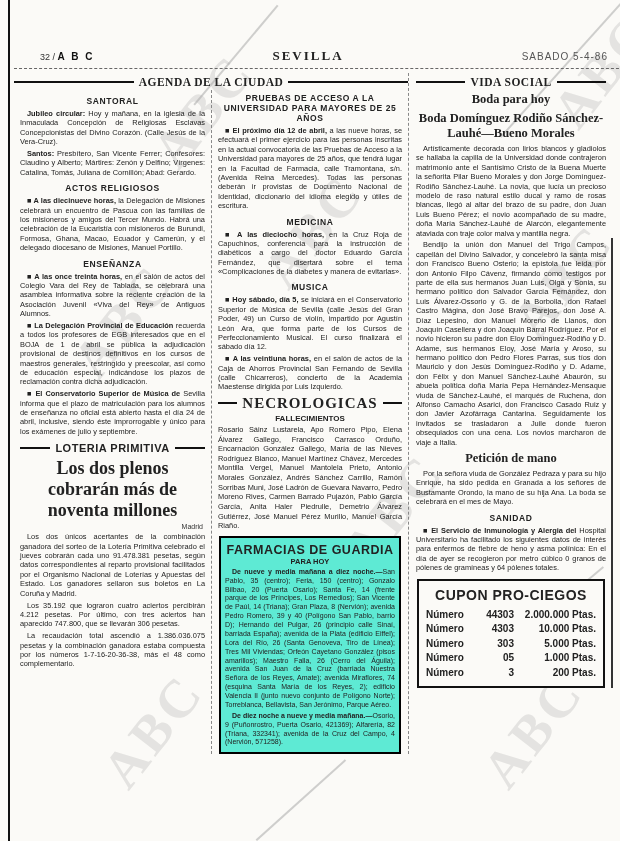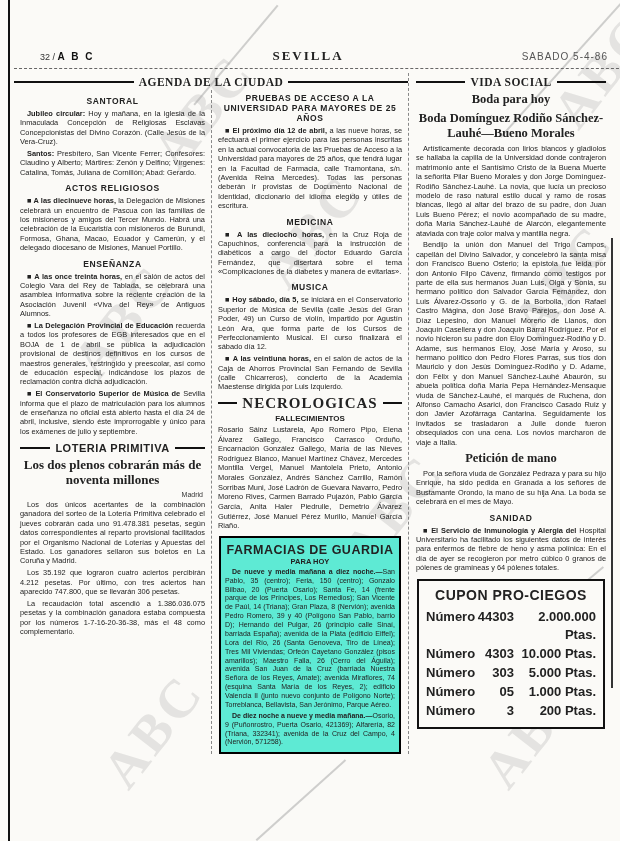--- a/index.html
+++ b/index.html
@@ -27,33 +27,33 @@
   
   .rh{display:flex;align-items:center;gap:5px;margin:3px 0 2px;}
   .rh::before,.rh::after{content:"";flex:1;border-top:2px solid #111;}
   .rh .t{font-family:"Liberation Serif",serif;font-weight:bold;font-size:11.5px;letter-spacing:.5px;white-space:nowrap;}
   .rh.sans .t{font-family:"Liberation Sans",sans-serif;font-size:11px;letter-spacing:.5px;}
   .rh.big .t{font-size:15px;letter-spacing:1px;}
   .subhead{font-weight:bold;font-size:8.5px;text-align:center;letter-spacing:.6px;margin:6px 0 3px;}
   .boxtitle{font-weight:bold;font-size:12.5px;text-align:center;letter-spacing:.5px;margin:2px 0 0;}
   .boxsub{font-weight:bold;font-size:7.5px;text-align:center;margin:0 0 2px;}
   .hl{font-family:"Liberation Serif",serif;font-weight:bold;text-align:center;margin:4px 2px 3px;}
-  .hl.h1{font-size:13px;line-height:1.15;}
+  .hl.h1{font-size:18px;line-height:1.15;}
   .hl.h2{font-size:12.5px;line-height:1.2;}
   .dateline{font-size:7px;text-align:right;margin:0 2px 2px;color:#333;}
   
   .p{font-size:7.4px;line-height:1.27;text-align:justify;text-indent:7px;margin:0 0 2.5px;}
   .p .lead{font-weight:bold;}
   .names{font-size:7.4px;line-height:1.3;text-align:justify;margin:0 0 3px;}
   
   .gbox{border:2px solid #000000;margin:5px 1px 0;padding:3px 4px;background:#5eead4;position:relative;z-index:2;}
   .gbox .p{font-size:7px;margin-bottom:2px;}
   .cupon{border:2px solid #111;margin:6px 1px 0;padding:4px 7px 6px;background:#fbfaf7;position:relative;z-index:2;}
   .cupon .boxtitle{font-size:14px;margin-bottom:5px;}
-  .crow{display:flex;font-size:13px;font-weight:bold;line-height:1.45;}
+  .crow{display:flex;font-size:10px;font-weight:bold;line-height:1.45;}
   .crow .cl{width:48px;}
   .crow .cn{width:40px;text-align:right;}
   .crow .cp{flex:1;text-align:right;}
   
   .wm{position:absolute;font-family:"Liberation Serif",serif;font-weight:bold;
       color:rgba(90,90,90,0.14);font-size:54px;letter-spacing:4px;
       transform:rotate(-52deg);pointer-events:none;z-index:1;white-space:nowrap;}
   .scanline{position:absolute;background:#aaa;opacity:.55;pointer-events:none;z-index:1;}
   .content{position:relative;z-index:2;}
 </style>

